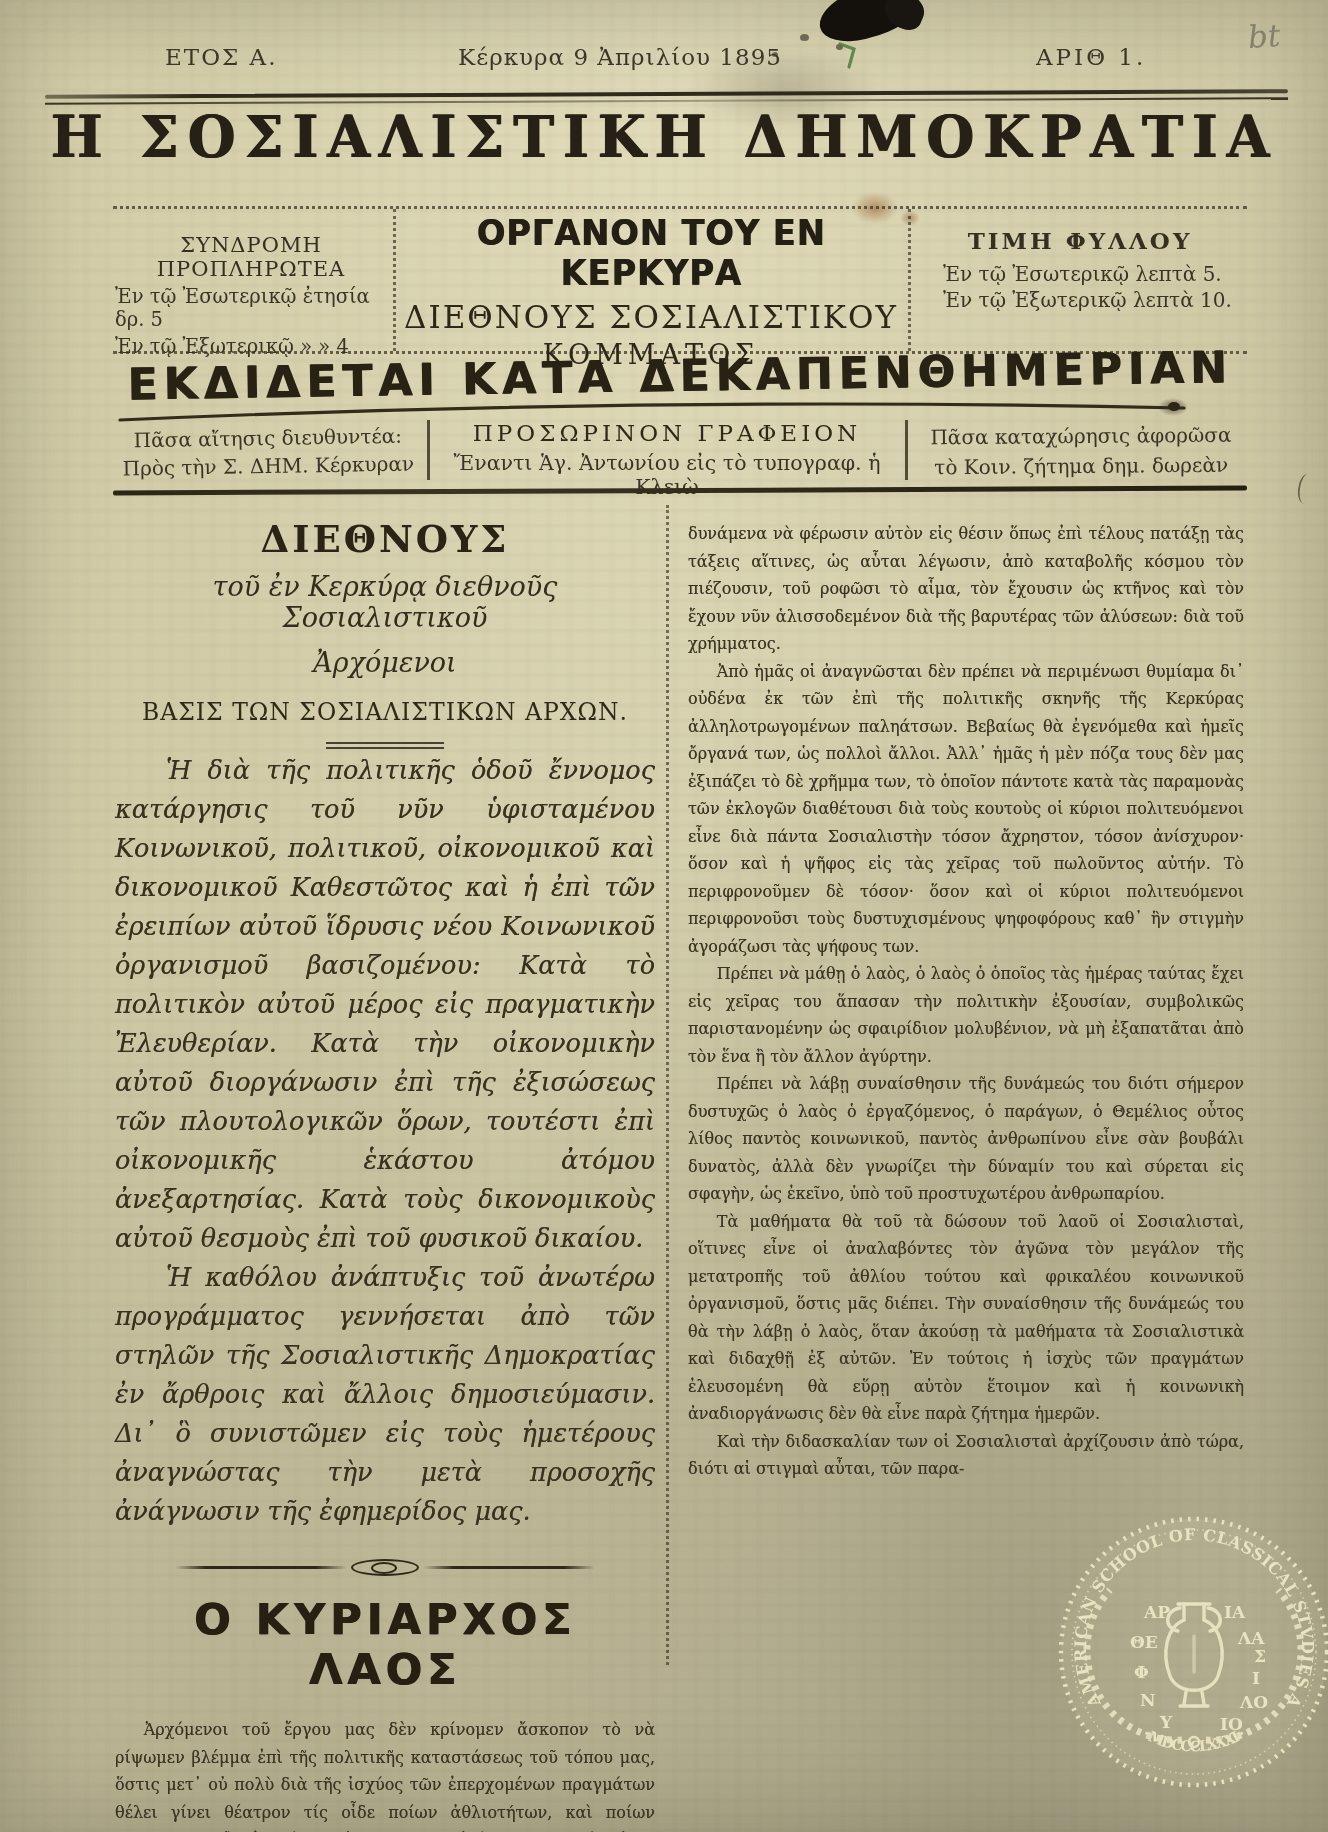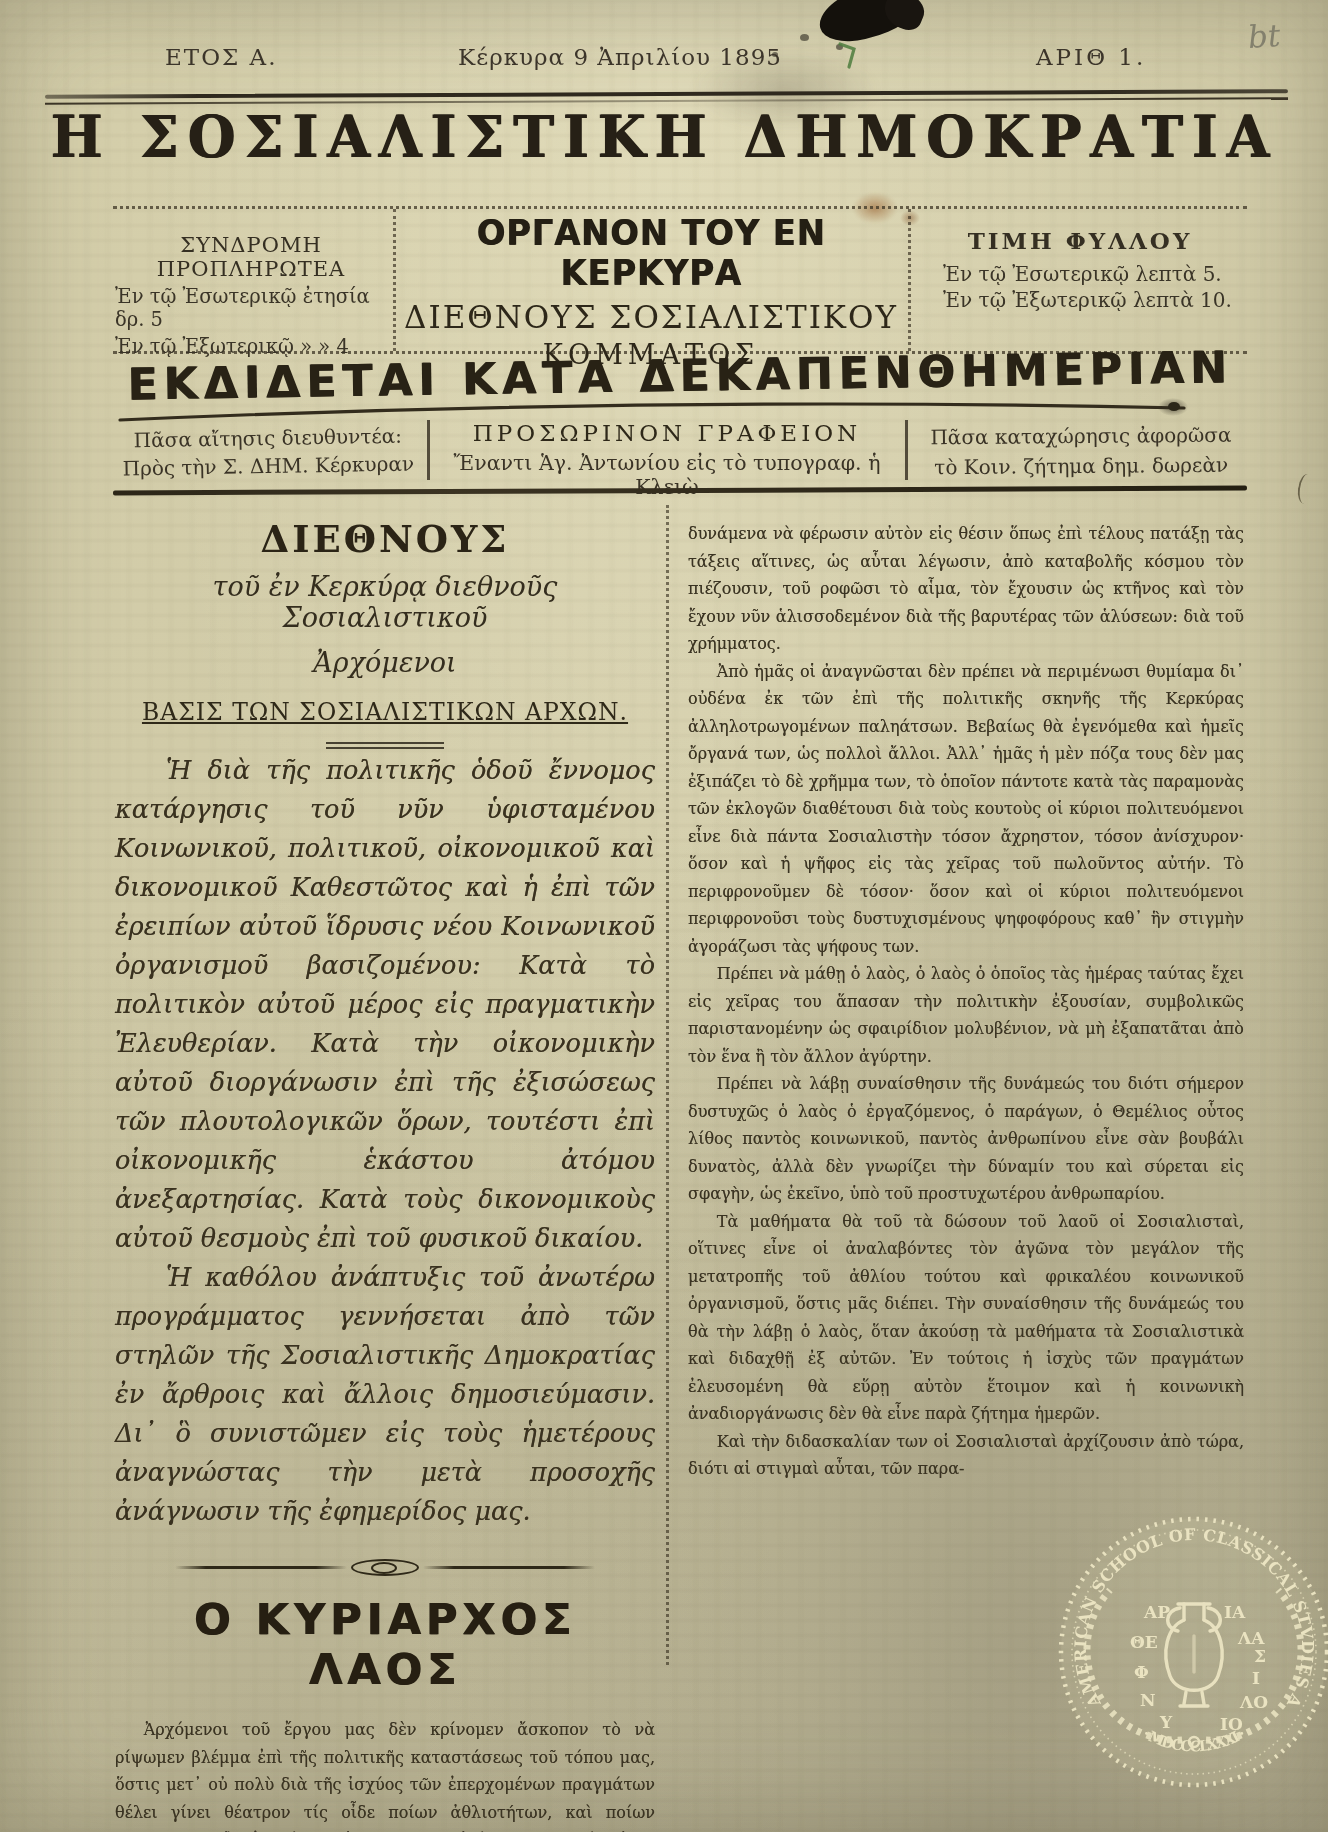--- a/index.html
+++ b/index.html
@@ -89,21 +89,21 @@
     background:linear-gradient(90deg,#2c2618,#3b3322 30%,#2c2618 70%,#241f12);border-radius:2px;}
 
   
   .col-divider{position:absolute;left:666px;top:505px;height:1160px;border-left:3px dotted rgba(60,52,36,.65);}
   .left-col{position:absolute;left:115px;top:505px;width:540px;}
   .right-col{position:absolute;left:688px;top:506px;width:556px;}
 
   .prog-title{margin:12px 0 0;text-align:center;font-weight:bold;font-size:37px;letter-spacing:3px;color:#2b2416;}
   .prog-sub{margin:10px 0 0;text-align:center;font-style:italic;font-size:27px;color:#342d1e;}
   .prog-sub2{margin:14px 0 0;}
-  .prog-basis{margin:20px 0 0;text-align:center;font-size:23.5px;letter-spacing:1px;color:#2f2919;text-decoration:underline;}
+  .prog-basis{margin:20px 0 0;text-align:center;font-size:23.5px;letter-spacing:1px;color:#2f2919;}
   .orn-eq{width:118px;margin:16px auto 0;border-top:2px solid rgba(47,41,28,.85);border-bottom:2px solid rgba(47,41,28,.85);height:3px;}
   .italic-block p{margin:0;text-align:justify;font-style:italic;font-size:25.5px;line-height:39px;color:#39311f;text-indent:2em;text-shadow:0 0 .6px rgba(57,49,31,.7);}
   .italic-block{margin-top:2px;}
   .orn-div{display:flex;align-items:center;justify-content:center;margin:28px auto 0;width:420px;}
   .orn-div .line{flex:1;height:3px;background:linear-gradient(90deg,transparent,#2e2818 18%,#2e2818 82%,transparent);border-radius:2px;}
   .orn-div .core{width:64px;height:13px;margin:0 4px;border:2.5px solid #2e2818;border-radius:50%;position:relative;}
   .orn-div .core:before{content:"";position:absolute;left:18px;top:1px;width:22px;height:8px;border:2px solid #2e2818;border-radius:50%;}
   .sov-title{margin:18px 0 0;text-align:center;font-family:"DejaVu Sans",sans-serif;font-weight:bold;font-size:43px;letter-spacing:5px;color:#261f12;text-shadow:1px 0 0 #261f12;}
   .body-block p{margin:0;text-align:justify;font-size:16px;line-height:27.5px;color:#3a3322;text-indent:1.8em;text-shadow:0 0 .5px rgba(58,51,34,.6);}
   .body-block{margin-top:22px;}

